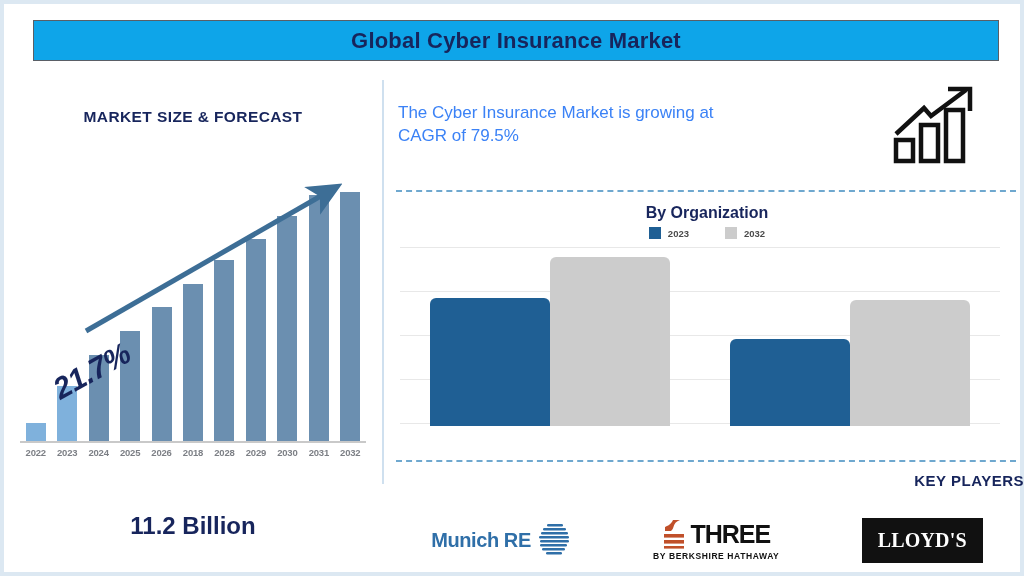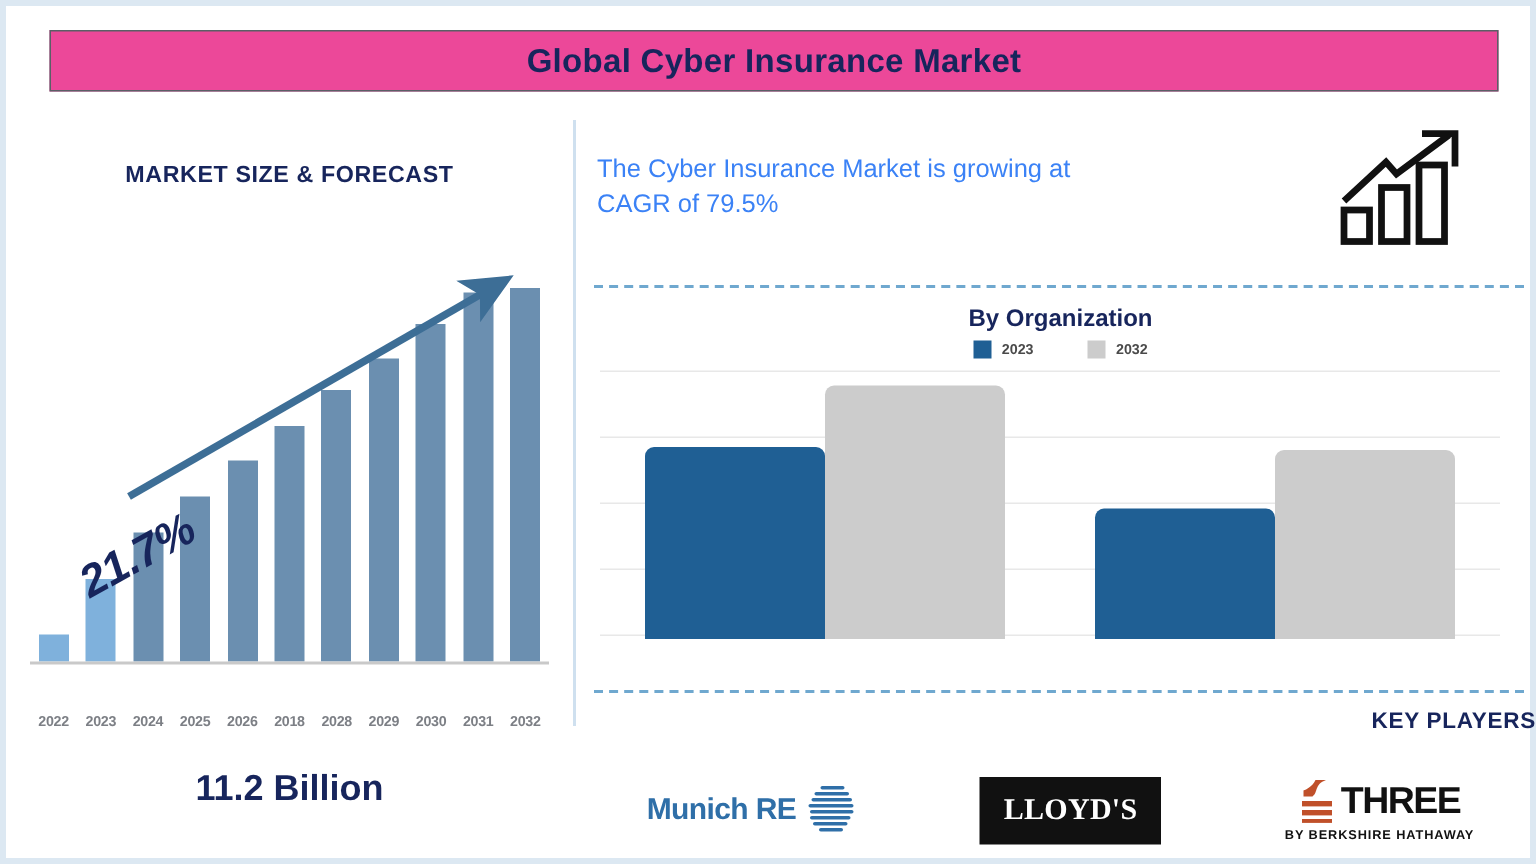--- a/index.html
+++ b/index.html
@@ -10,21 +10,21 @@
     box-sizing:border-box;
     border:4px solid #dce8f2;
     background:#ffffff;
   }
 
   
   .title-box{
     position:absolute;left:29px;top:16px;width:966px;height:41px;
     box-sizing:border-box;
     border:1.5px solid #5a5f66;
-    background:#ec4899;
+    background:#0ea5e9;
     display:flex;align-items:center;justify-content:center;
   }
   .title-text{
     font-size:22px;font-weight:bold;color:#17255c;letter-spacing:.2px;
     font-family:"Liberation Sans",sans-serif;
   }
 
   
   .vsplit{
     position:absolute;left:378px;top:76px;width:2px;height:404px;
@@ -40,21 +40,21 @@
 
   .minichart{position:absolute;left:8px;top:105px;width:362px;height:295px;}
   .mc-plot{position:absolute;left:8px;top:0;width:346px;height:262px;}
   .mc-axis{position:absolute;left:8px;top:262px;width:346px;height:1.5px;background:#c9c9c9;}
   .mc-bars{position:absolute;left:0;bottom:0;width:100%;height:262px;display:flex;align-items:flex-end;}
   .mc-col{flex:1;display:flex;justify-content:center;align-items:flex-end;height:100%;}
   .mc-bar{width:20px;}
   .mc-bar.light{background:#7fb1dc;}
   .mc-bar.dark{background:#6b8fb0;}
   .mc-labels{position:absolute;left:8px;top:268px;width:346px;display:flex;}
-  .mc-lab{flex:1;text-align:center;font-size:9.5px;font-weight:bold;color:#7c7f85;letter-spacing:-0.2px;margin-top:29px;}
+  .mc-lab{flex:1;text-align:center;font-size:9.5px;font-weight:bold;color:#7c7f85;letter-spacing:-0.2px;}
 
   .arrow-svg{position:absolute;left:0;top:0;width:362px;height:295px;pointer-events:none;}
   .cagr-rot{
     position:absolute;left:52px;top:193px;
     transform:rotate(-29deg);transform-origin:left bottom;
     font-size:30px;font-weight:bold;font-style:italic;color:#17255c;
     letter-spacing:-0.5px;
   }
 
   .left-foot{
@@ -278,34 +278,34 @@
             <rect x="4" y="10" width="27" height="2.4" rx="1.2"></rect>
             <rect x="2" y="14" width="30" height="2.4" rx="1.2"></rect>
             <rect x="3" y="18" width="29" height="2.4" rx="1.2"></rect>
             <rect x="3" y="22" width="27" height="2.4" rx="1.2"></rect>
             <rect x="5" y="26" width="23" height="2.4" rx="1.2"></rect>
             <rect x="9" y="30" width="16" height="2.4" rx="1.2"></rect>
           </g>
         </svg>
       </div>
 
-      <div class="logo">
-        <div class="lloyds-box">
-          <span class="lloyds-txt">LLOYD'S</span>
-        </div>
-      </div>
-
       <div class="logo three">
         <div class="three-row">
           <svg class="three-icon" viewBox="0 0 26 30">
             <path d="M18,1 C10,4 13,9 9,12 L3,12 L3,8 C3,8 9,6 11,1 z" fill="#c0502a"></path>
             <rect x="2" y="15" width="20" height="3.6" fill="#c0502a"></rect>
             <rect x="2" y="21" width="20" height="3.6" fill="#c0502a"></rect>
             <rect x="2" y="27" width="20" height="2.6" fill="#c0502a"></rect>
           </svg>
           <span class="three-txt">THREE</span>
         </div>
         <div class="three-sub">BY BERKSHIRE HATHAWAY</div>
       </div>
 
+      <div class="logo">
+        <div class="lloyds-box">
+          <span class="lloyds-txt">LLOYD'S</span>
+        </div>
+      </div>
+
     </div>
   </div>
 </div>
 
 </body></html>

